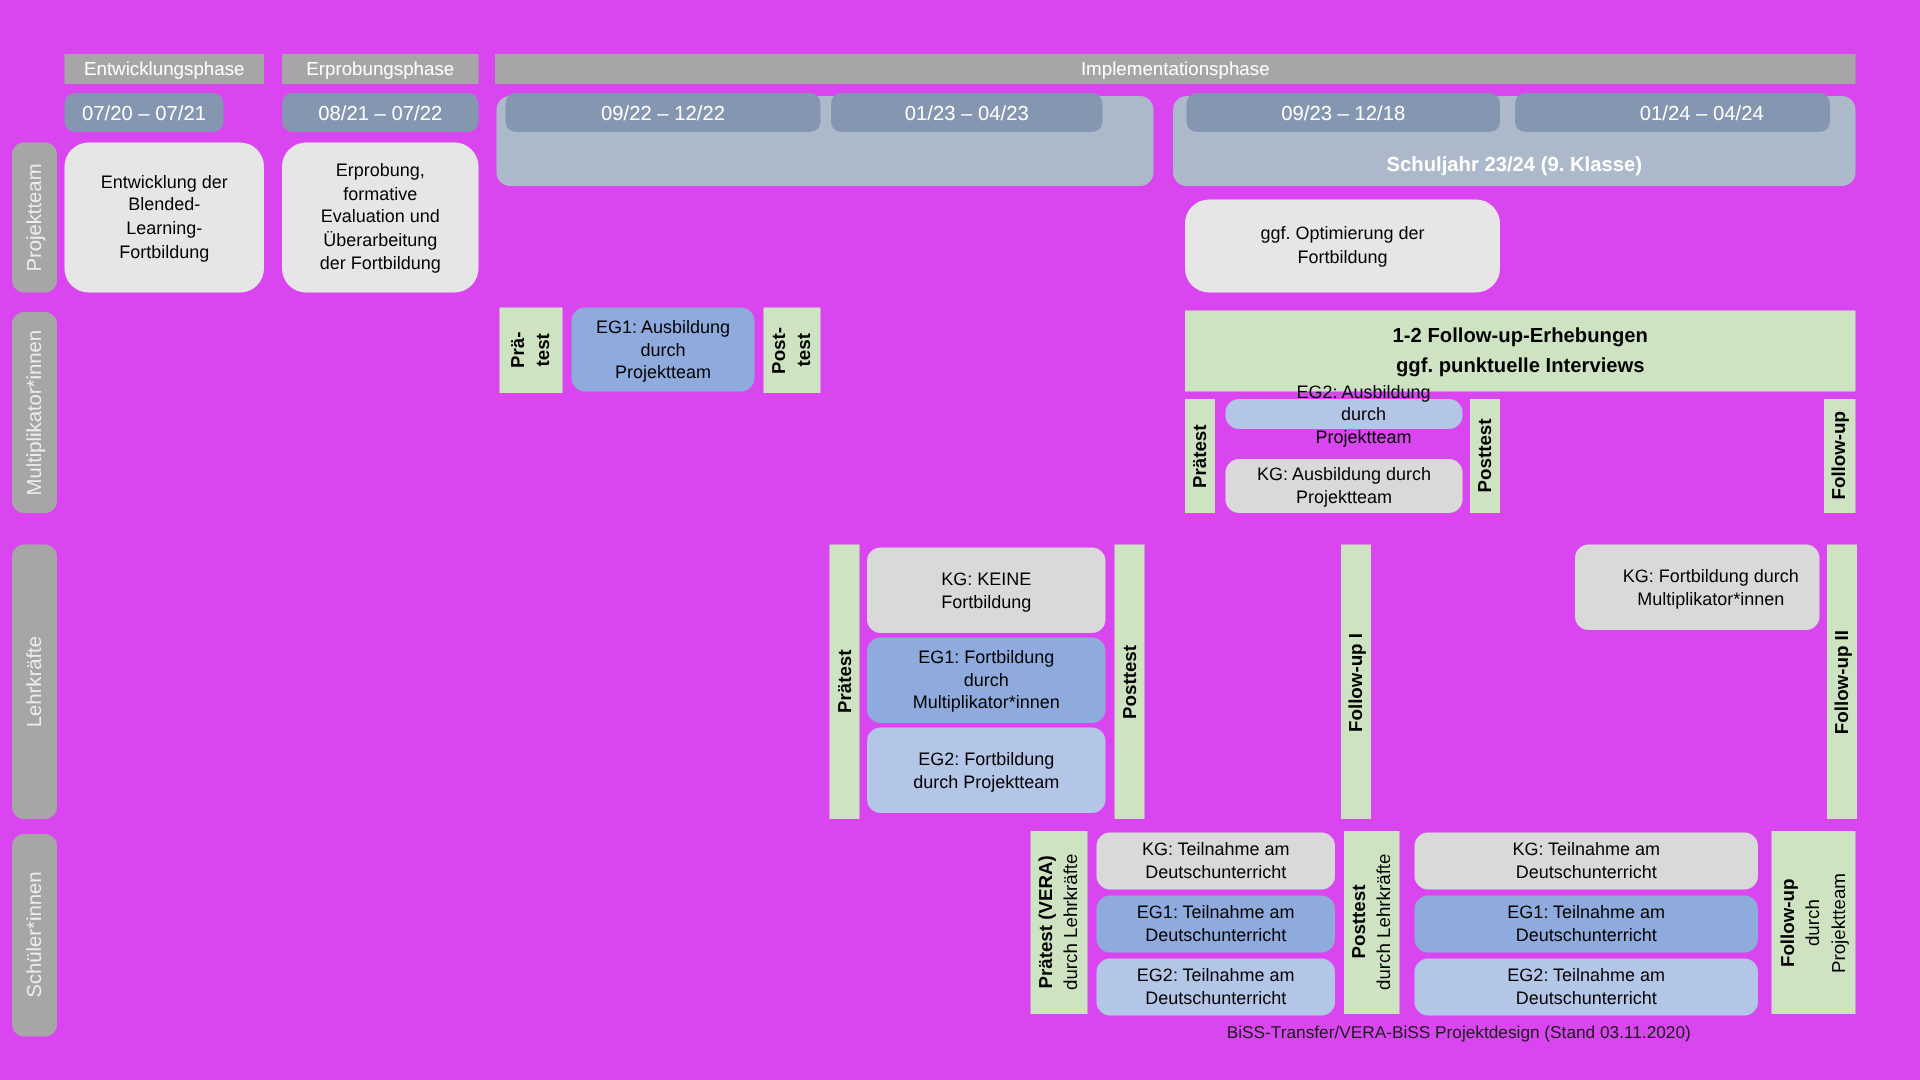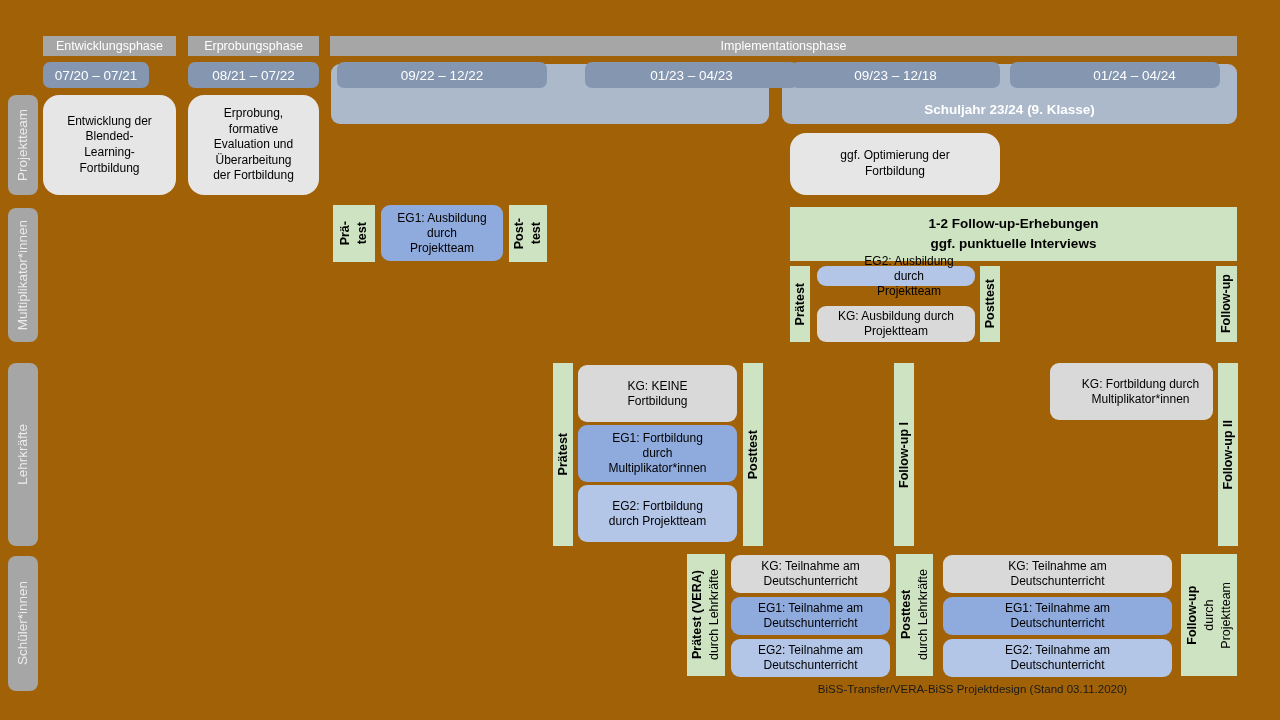--- a/index.html
+++ b/index.html
@@ -1,17 +1,17 @@
 <!DOCTYPE html>
 <html><head>
 <meta charset="utf-8">
 <style>
   html, body { margin:0; padding:0; background:#ffffff; }
   body { font-family:"Liberation Sans", sans-serif; }
-  #stage { position:relative; width:1280px; height:720px; background:#a16207; overflow:hidden; }
+  #stage { position:relative; width:1280px; height:720px; background:#d946ef; overflow:hidden; }
   .abs { position:absolute; box-sizing:border-box; }
 
   .phase-bar { background:#a6a6a6; color:#ffffff; font-size:12.5px;
                display:flex; align-items:center; justify-content:center; }
   .date-bar { background:#8496b0; color:#ffffff; font-size:13.5px; border-radius:7px;
               display:flex; align-items:center; justify-content:center; }
   .year-box { background:#acb9ca; border-radius:9px; }
   .year-label { color:#ffffff; font-weight:bold; font-size:13.5px;
                 display:flex; align-items:center; justify-content:center; }
 
@@ -48,21 +48,21 @@
   <div class="abs phase-bar" style="left:188px;top:36px;width:131px;height:20px;">Erprobungsphase</div>
   <div class="abs phase-bar" style="left:330px;top:36px;width:907px;height:20px;">Implementationsphase</div>
 
   <div class="abs year-box" style="left:331px;top:64px;width:438px;height:60px;"></div>
   <div class="abs year-box" style="left:782px;top:64px;width:455px;height:60px;"></div>
   <div class="abs year-label" style="left:782px;top:98px;width:455px;height:22px;">Schuljahr 23/24 (9. Klasse)</div>
 
   <div class="abs date-bar" style="left:43px;top:62px;width:106px;height:26px;">07/20 – 07/21</div>
   <div class="abs date-bar" style="left:188px;top:62px;width:131px;height:26px;">08/21 – 07/22</div>
   <div class="abs date-bar" style="left:337px;top:62px;width:210px;height:26px;">09/22 – 12/22</div>
-  <div class="abs date-bar" style="left:585px;top:62px;width:213px;height:26px;">01/23 – 04/23</div>
+  <div class="abs date-bar" style="left:554px;top:62px;width:181px;height:26px;">01/23 – 04/23</div>
   <div class="abs date-bar" style="left:791px;top:62px;width:209px;height:26px;">09/23 – 12/18</div>
   <div class="abs date-bar" style="left:1010px;top:62px;width:210px;height:26px;padding-left:39px;">01/24 – 04/24</div>
 
   <div class="abs rowlabel vwrap" style="left:8px;top:95px;width:30px;height:100px;">
     <div class="vtext">Projektteam</div>
   </div>
   <div class="abs rowlabel vwrap" style="left:8px;top:208px;width:30px;height:134px;">
     <div class="vtext">Multiplikator*innen</div>
   </div>
   <div class="abs rowlabel vwrap" style="left:8px;top:363px;width:30px;height:183px;">

